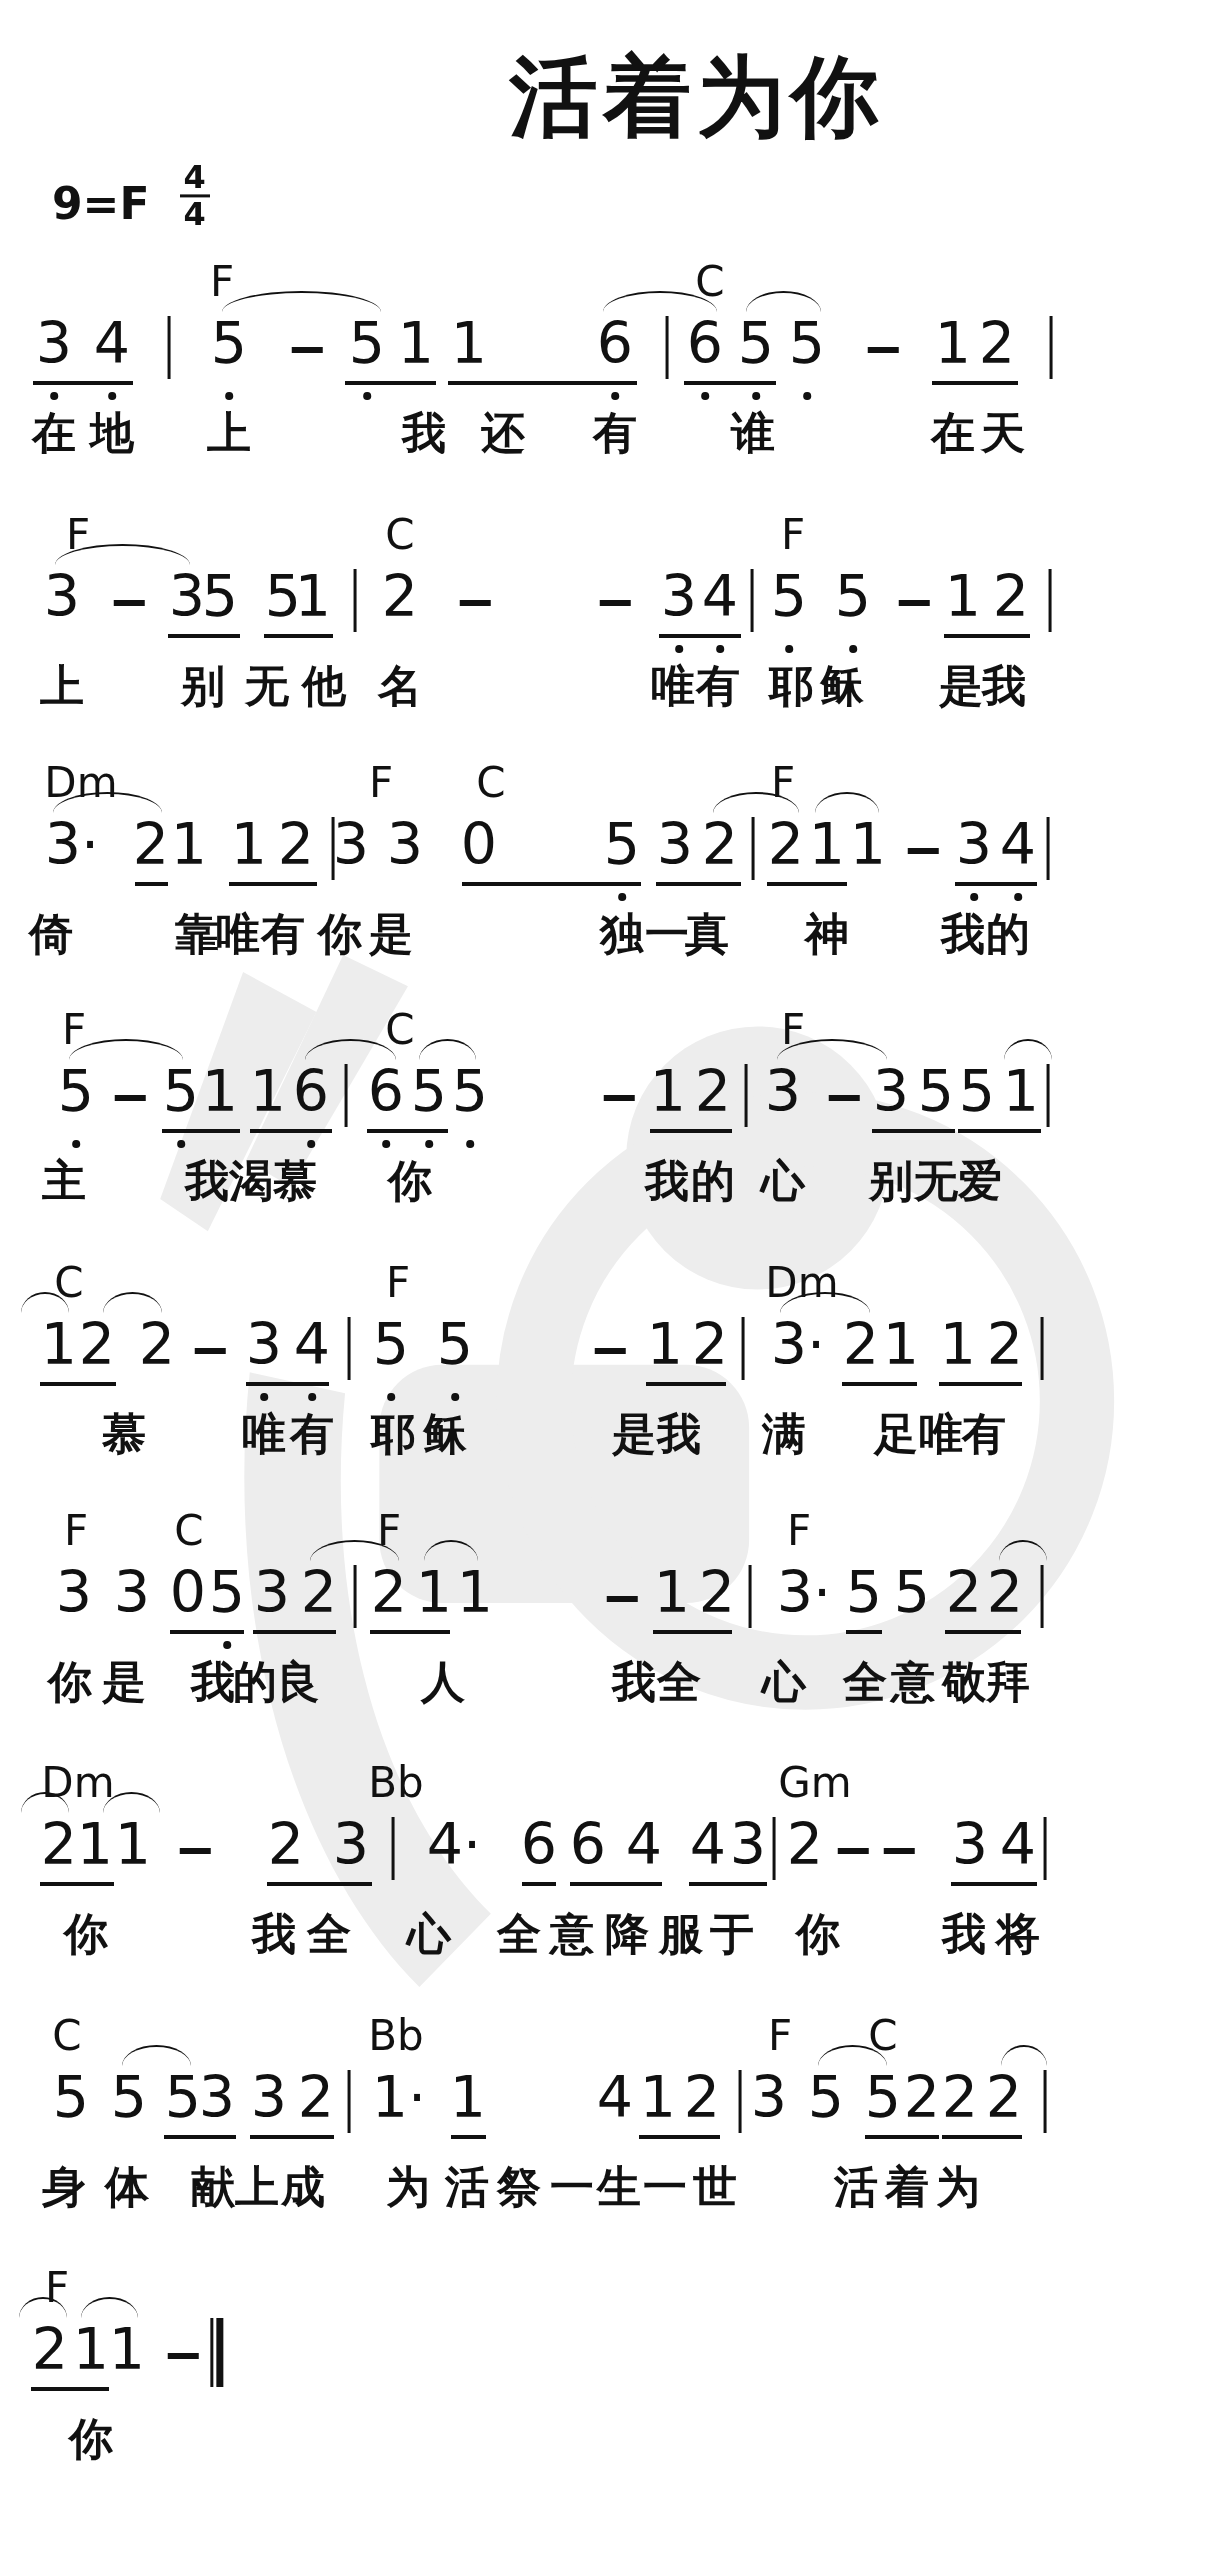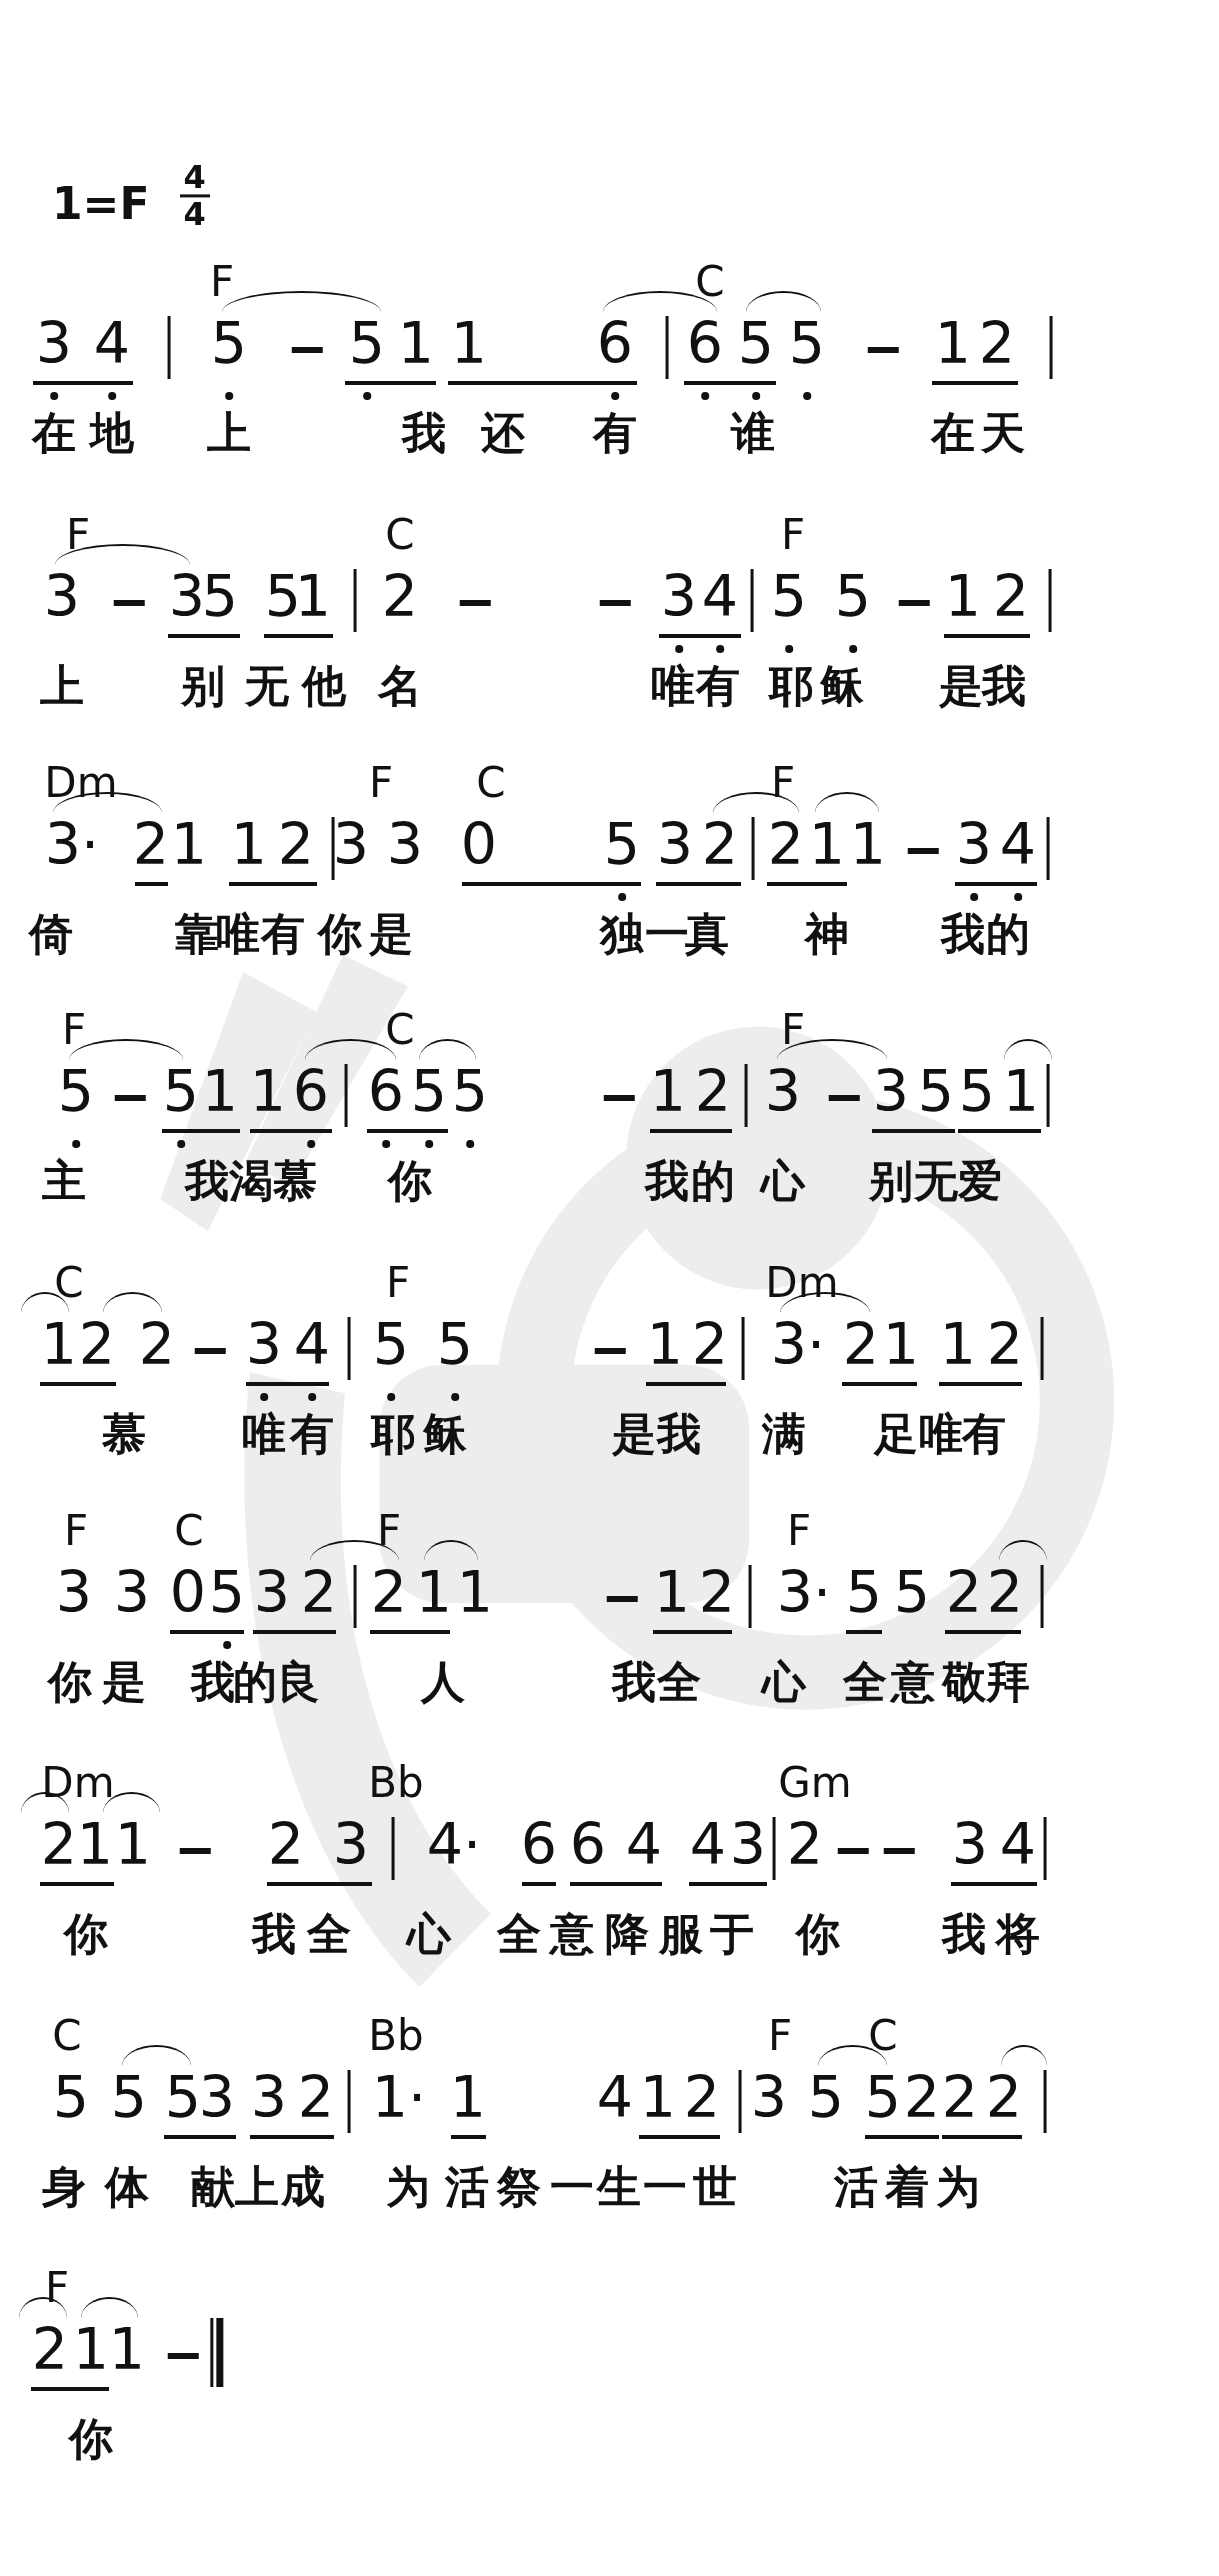--- a/index.html
+++ b/index.html
@@ -47,23 +47,24 @@
       <polygon points="255,1020 332,1062 218,1292 168,1258"></polygon>
       <polygon points="360,1002 428,1035 305,1245 258,1218"></polygon>
       <circle cx="795" cy="1215" r="138"></circle>
       <rect x="398" y="1432" width="388" height="250" rx="66"></rect>
       <path d="M 262 1440 C 235 1700, 305 1950, 440 2085 L 515 2008 C 400 1895, 340 1690, 362 1462 Z"></path>
     </g>
     <circle cx="845" cy="1470" r="285" fill="none" stroke="#ededed" stroke-width="78"></circle>
   </svg>
 
   <div class="content">
+    <div class="song-title">活着为你</div>
 
     <div class="keysig">
-      <span class="key-tonic">1=F</span>
+      <span class="key-tonic">9=F</span>
       <span class="meter">
         <span class="num">4</span>
         <span class="den">4</span>
       </span>
     </div>
 
     <div class="score">
         <div class="line" style="top: 257px;">
           <div class="slur" style="left: 222px; width: 159px;"></div>
           <div class="slur" style="left: 603px; width: 114px;"></div>

